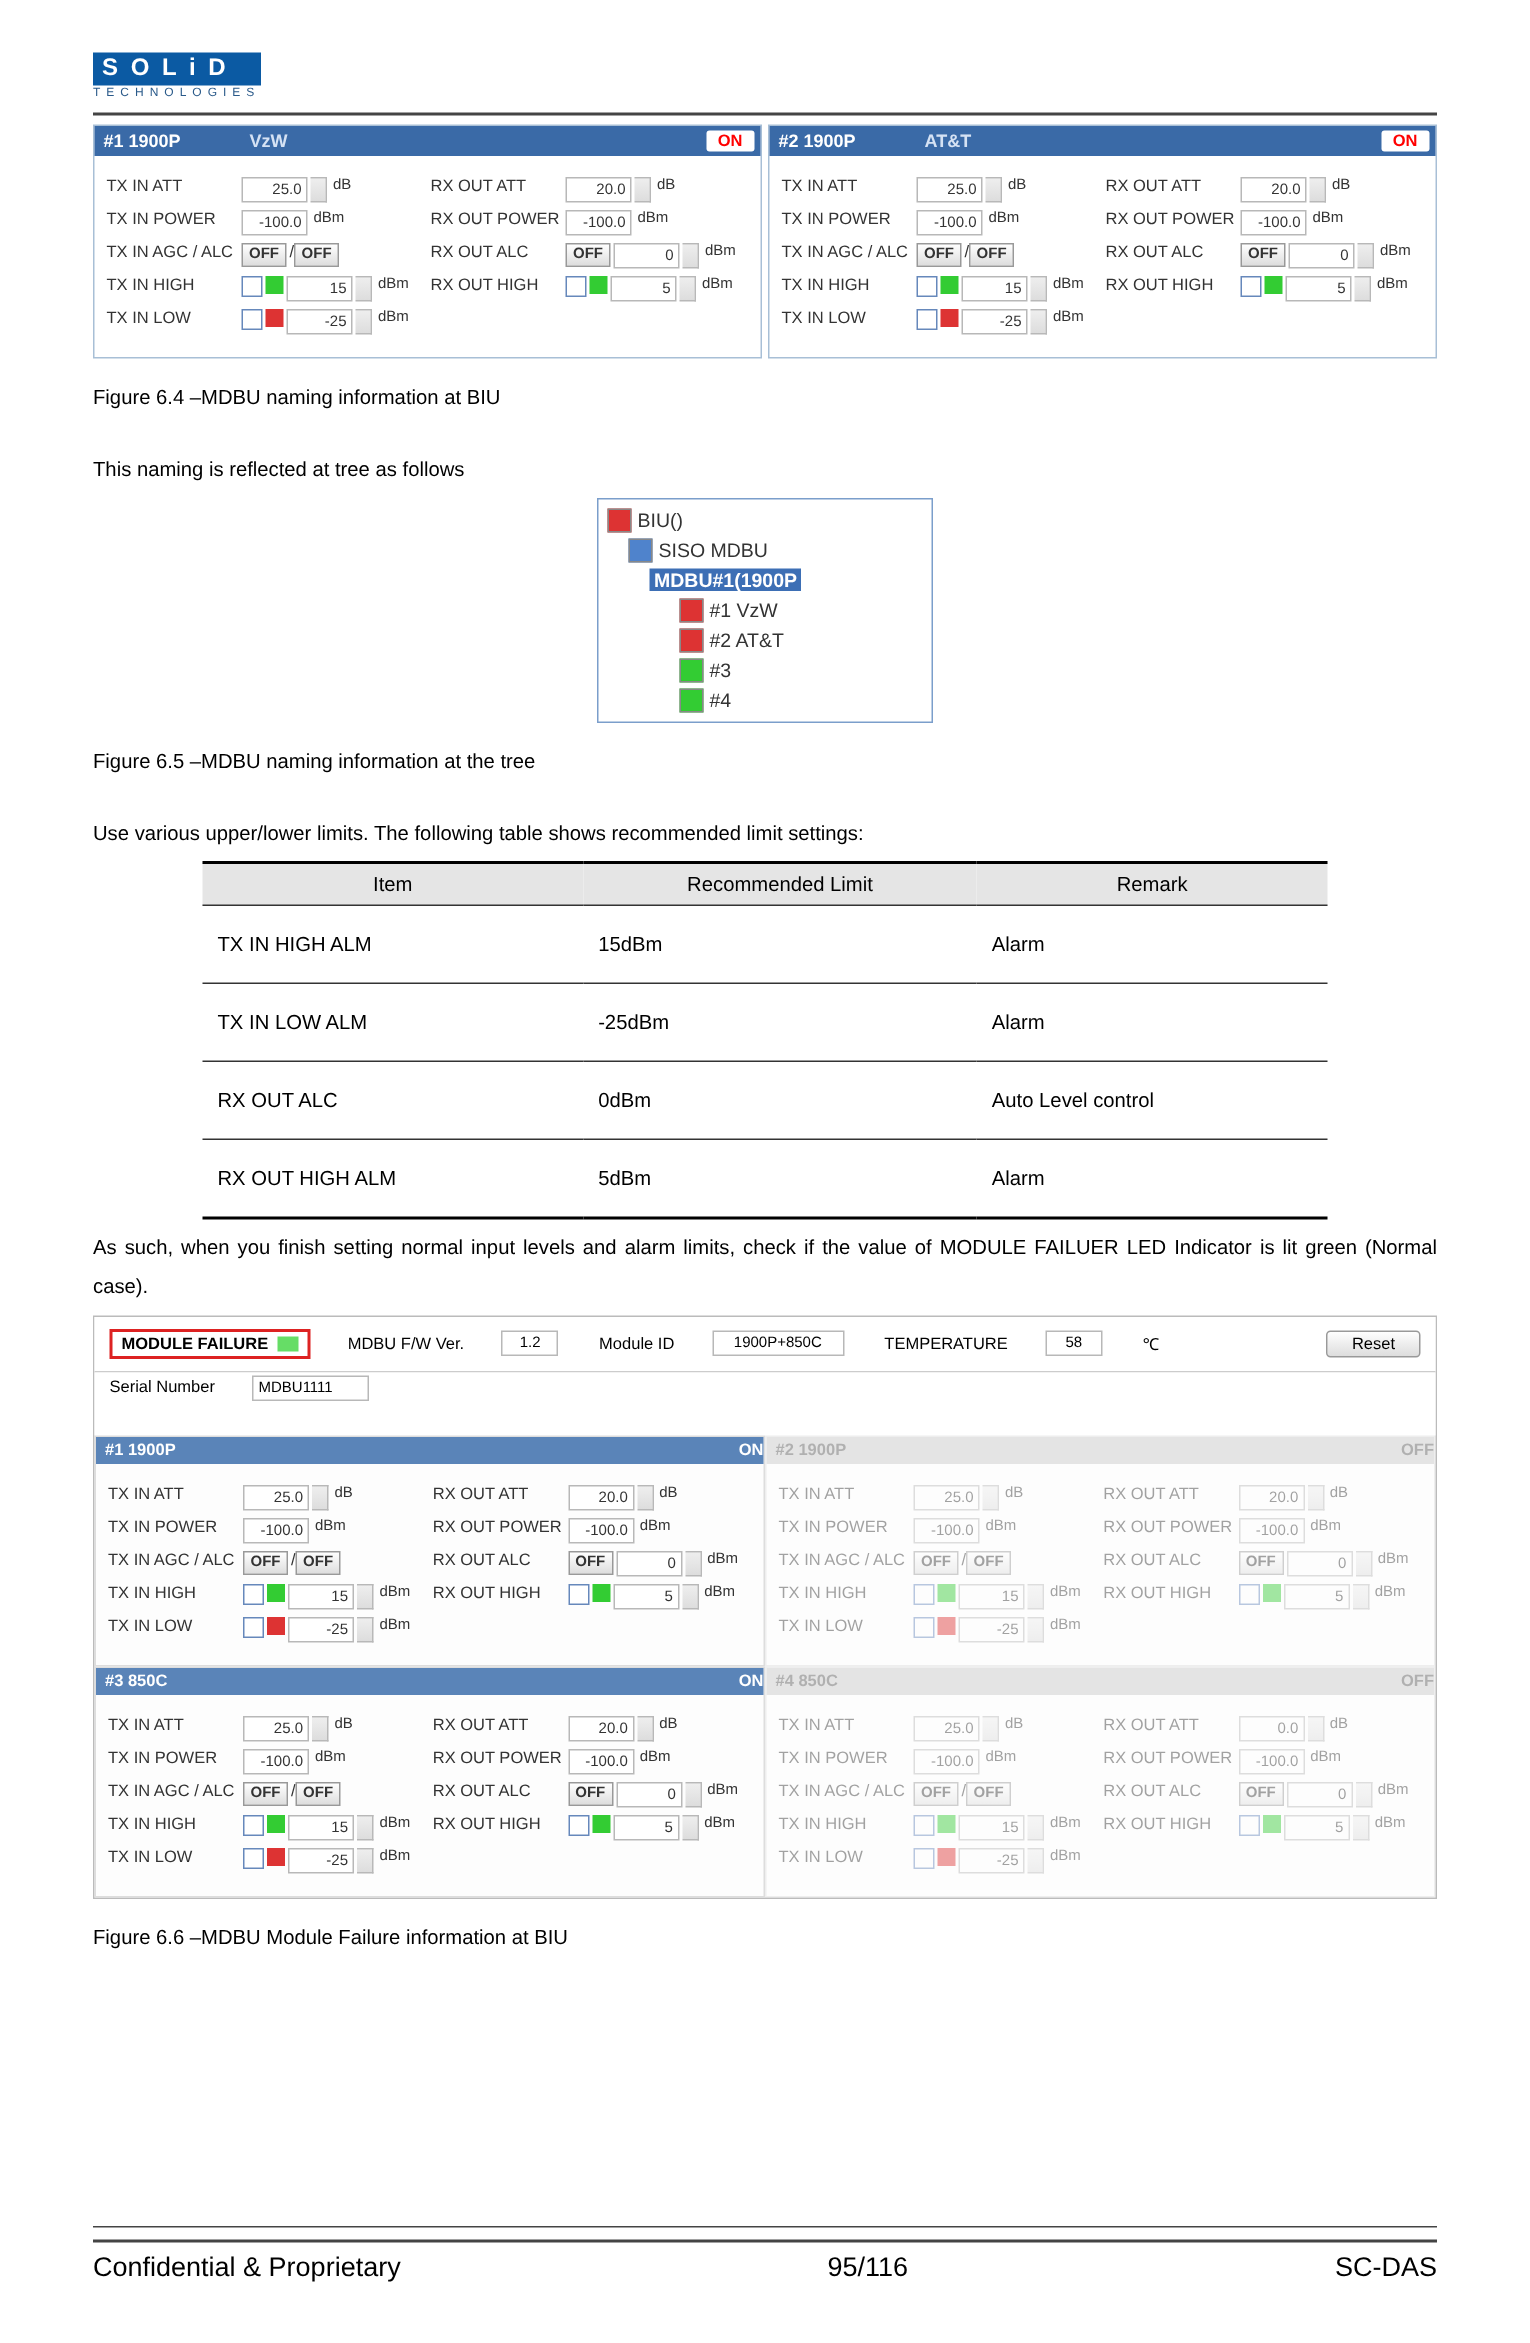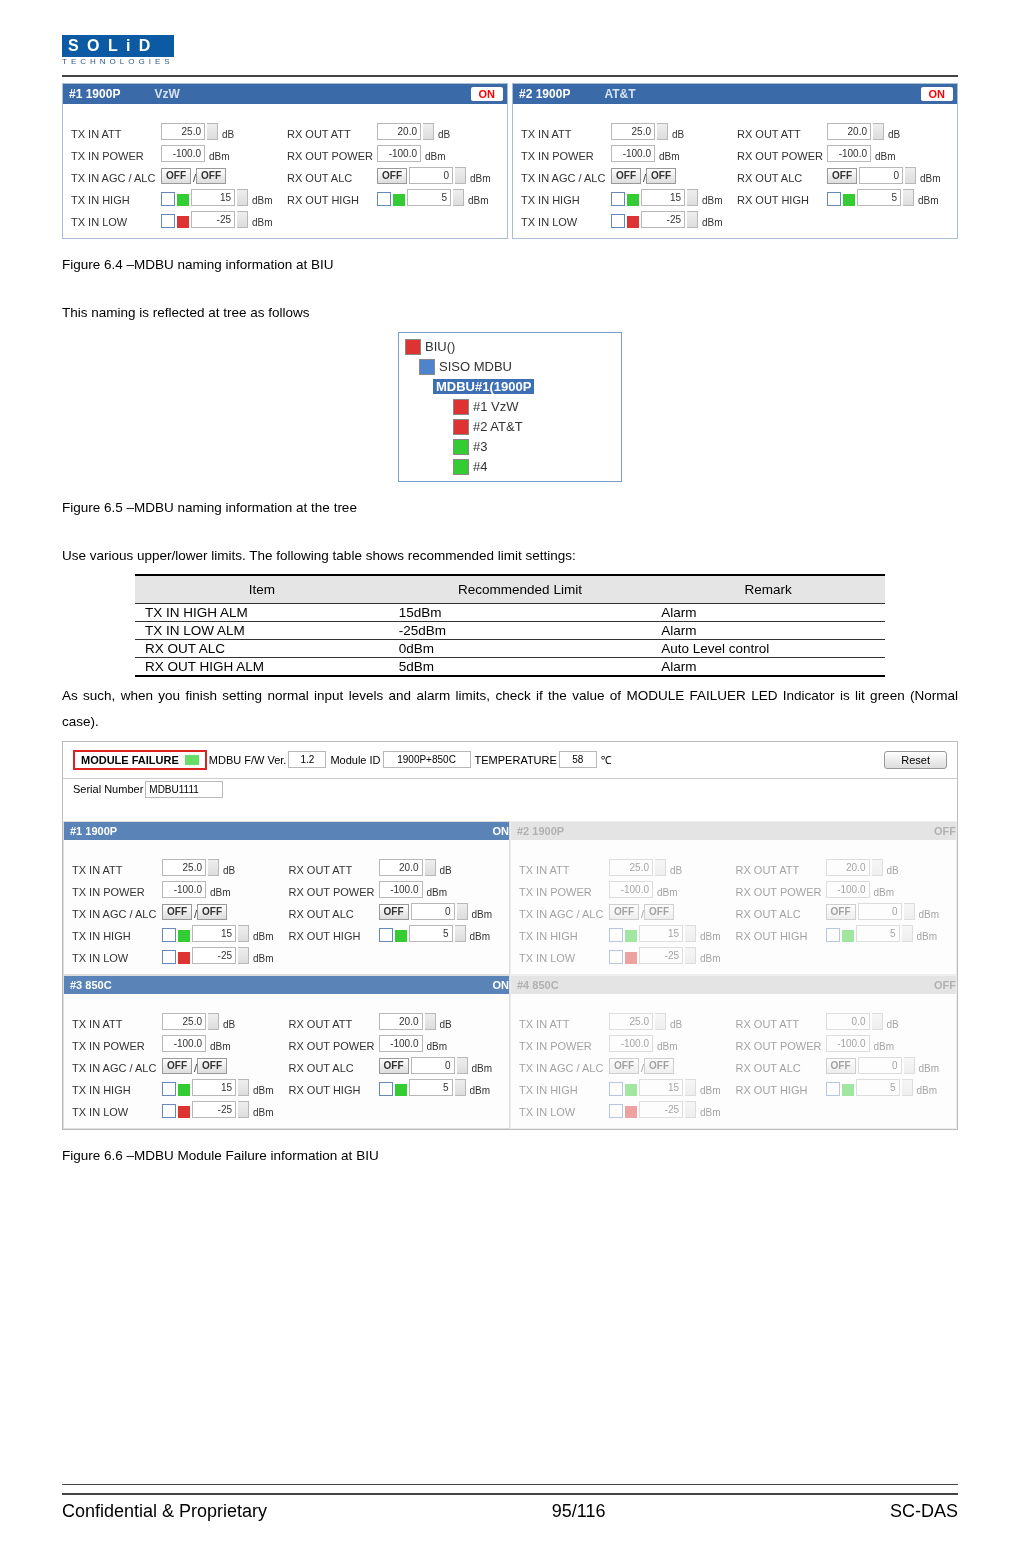--- a/index.html
+++ b/index.html
@@ -6,26 +6,26 @@
   .page{width:1020px;min-height:1562px;margin:0 auto;padding:35px 62px 30px;box-sizing:border-box;position:relative}
   .logo{display:inline-block}
   .logo-top{background:#0b5aa3;color:#fff;padding:2px 6px;font-size:16px;letter-spacing:2px;font-weight:bold}
   .logo-sub{font-size:8px;letter-spacing:4px;color:#2a5a8a}
   .hr-thick{border:0;border-top:2px solid #444;margin:8px 0 6px}
   .hr-thin{border:0;border-top:1px solid #444;margin:2px 0}
   .panels-row{display:flex;gap:4px;margin-top:2px}
   .panel{flex:1;border:1px solid #a8bfd6;background:#fff}
   .panel-hdr{background:#3a6aa7;color:#fff;font-size:12px;font-weight:bold;display:flex;align-items:center;height:20px}
   .panel-hdr .tag{padding:0 6px}
-  .panel-hdr .carrier{margin-left:28px;color:#d5e2f4}
+  .panel-hdr .carrier{margin-left:40px;color:#d5e2f4}
   .panel-hdr .spacer{flex:1}
   .panel-hdr .on{background:#fff;color:#f00;font-weight:bold;font-size:11px;padding:1px 8px;margin-right:4px;border-radius:2px}
   .panel-body{padding:14px 8px 10px;display:flex;gap:4px;font-size:11px;color:#333}
   .col{flex:1}
-  .row{display:flex;align-items:flex-end;height:22px}
+  .row{display:flex;align-items:flex-start;height:22px}
   .row .lbl{width:90px}
   .fld{display:inline-block;border:1px solid #b8b8b8;background:#fff;padding:0 3px;height:15px;line-height:15px;min-width:36px;text-align:right;font-size:10px;margin-right:2px}
   .spin{display:inline-block;width:10px;height:15px;border:1px solid #b8b8b8;border-left:none;background:linear-gradient(#eee,#ddd);margin-right:2px;vertical-align:middle}
   .offbtn{display:inline-block;border:1px solid #999;background:linear-gradient(#fff,#ddd);font-size:10px;font-weight:bold;padding:0 4px;height:14px;line-height:14px;margin-right:2px}
   .chk{display:inline-block;width:12px;height:12px;border:1px solid #68b;background:#fff;margin-right:2px;vertical-align:middle}
   .sq-g{display:inline-block;width:12px;height:12px;background:#3c3;margin-right:2px;vertical-align:middle}
   .sq-r{display:inline-block;width:12px;height:12px;background:#d33;margin-right:2px;vertical-align:middle}
   .unit{font-size:10px;margin-left:2px}
   .caption{text-align:left;font-weight:normal;margin:18px 0 28px}
   .body-text{margin:6px 0;line-height:1.9}
@@ -33,26 +33,26 @@
   .tree{border:1px solid #7b9ecb;background:#fff;width:210px;padding:4px 6px;font-size:13px;font-family:Tahoma,Arial,sans-serif;color:#333}
   .tree-row{display:flex;align-items:center;height:20px}
   .tree-row .ind{display:inline-block}
   .tree-ico{display:inline-block;width:14px;height:14px;margin-right:4px;border:1px solid #888}
   .ico-folder{background:#4f83cc}
   .ico-sel{background:#3d6fb5;color:#fff;padding:0 3px;font-weight:bold}
   .ico-r{background:#d33}
   .ico-g{background:#3c3}
   .table-wrap{margin:6px auto 0;width:750px;border-collapse:collapse}
   .table-wrap th{background:#e5e5e5;border-top:2px solid #000;border-bottom:1px solid #333;padding:6px 10px;font-weight:normal;text-align:center}
-  .table-wrap td{border-bottom:1px solid #333;padding:1px 10px}
+  .table-wrap td{border-bottom:1px solid #333;padding:18px 10px}
   .table-wrap tr:last-child td{border-bottom:2px solid #000}
   .just{text-align:justify}
   .fig66{border:1px solid #bbb;background:#fdfdfd;margin-top:6px}
   .fig66-top{background:#b9cfea;font-size:11px;font-weight:bold;padding:2px 6px;color:#333}
-  .fig66-bar{background:#fff;padding:8px 10px;border-bottom:1px solid #ccc;display:flex;align-items:center;gap:2px;font-size:11px}
+  .fig66-bar{background:#fff;padding:8px 10px;border-bottom:1px solid #ccc;display:flex;align-items:center;gap:25px;font-size:11px}
   .mf-badge{border:2px solid #d22;display:inline-flex;align-items:center;padding:2px 6px;font-weight:bold;color:#000;gap:6px}
   .mf-led{width:14px;height:10px;background:#6d6}
   .btn{display:inline-block;border:1px solid #999;background:linear-gradient(#fefefe,#ddd);padding:2px 16px;font-size:11px;border-radius:3px}
   .grid2{display:flex;flex-wrap:wrap}
   .grid2 .cell{flex:0 0 50%;box-sizing:border-box;border:1px solid #ddd}
   .cell.disabled{opacity:0.45}
   .cell-hdr{background:#5a84b8;color:#fff;height:18px;display:flex;align-items:center;font-size:11px;font-weight:bold}
   .cell.disabled .cell-hdr{background:#c8c8c8;color:#555}
   .footer{position:absolute;bottom:40px;left:62px;right:62px}
   .footer-row{display:flex;justify-content:space-between;font-family:Arial;font-size:18px;margin-top:6px}

